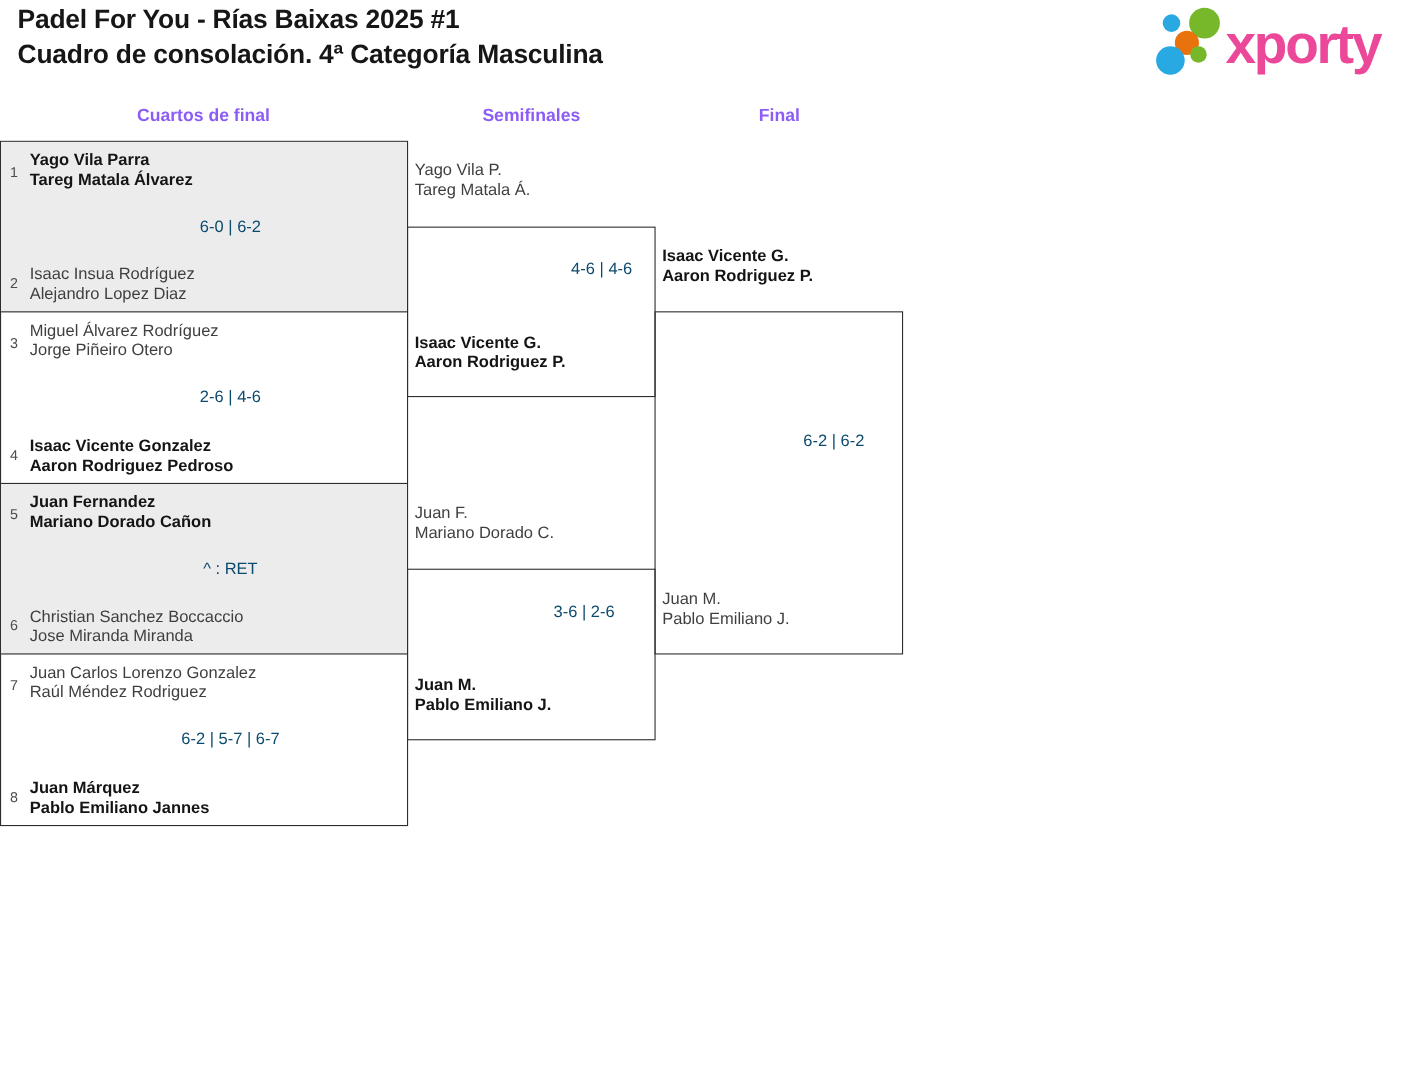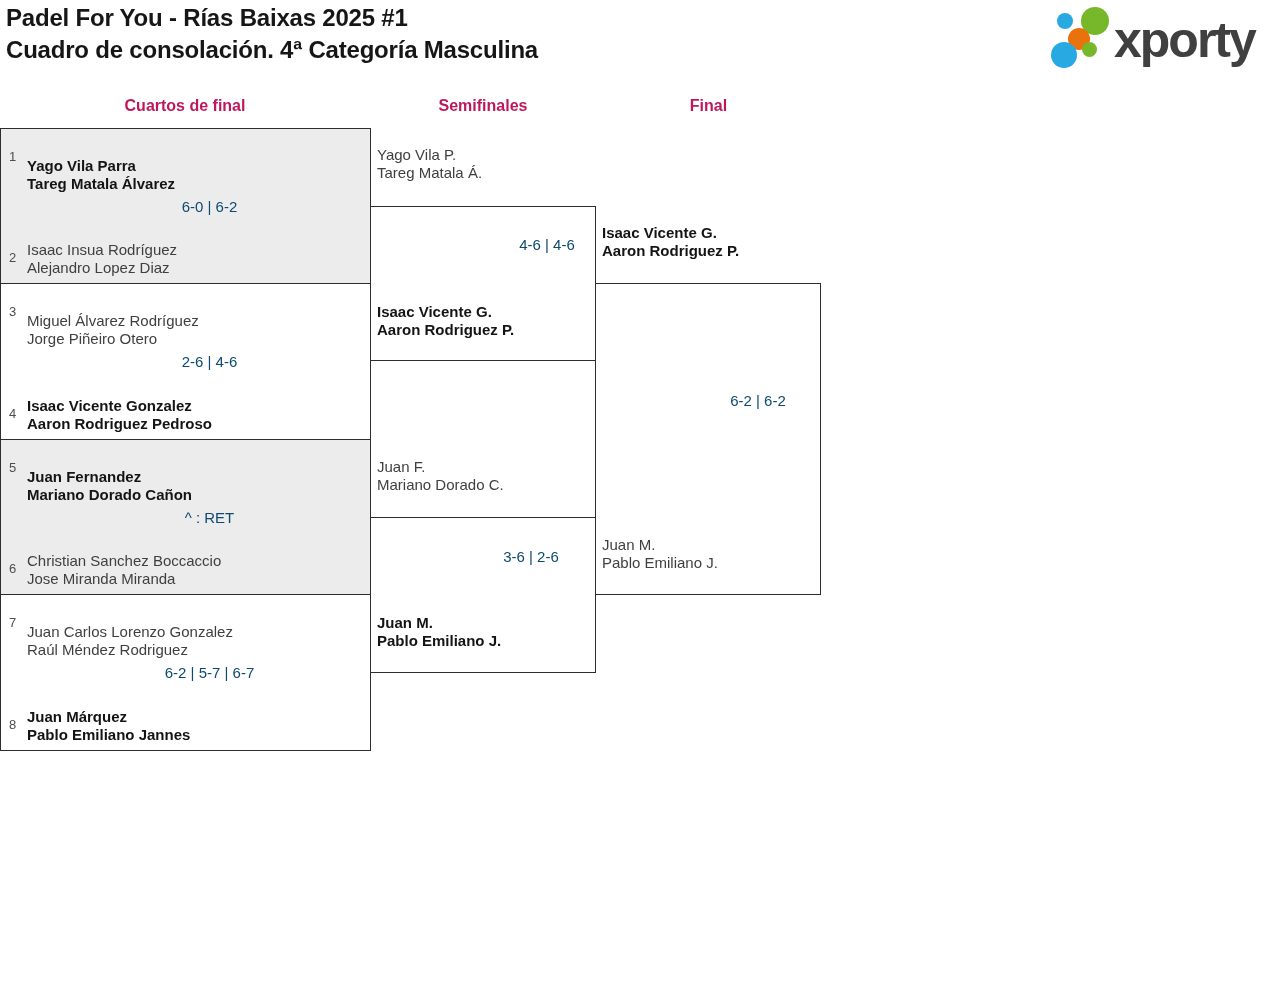--- a/index.html
+++ b/index.html
@@ -1,54 +1,54 @@
 <!DOCTYPE html>
 <html><head>
 <meta charset="utf-8">
 <style>
   * { margin:0; padding:0; box-sizing:border-box; }
   body { background:#ffffff; font-family:"Liberation Sans", sans-serif; }
   .page { position:relative; width:1280px; height:982px; background:#ffffff; overflow:hidden; }
 
   
-  .title-block { position:absolute; left:6px; top:2px; }
+  .title-block { position:absolute; left:16px; top:2px; }
   .title-line { font-size:24px; line-height:32px; font-weight:700; color:#161616; letter-spacing:-0.2px; }
 
   
   .logo { position:absolute; left:1044px; top:5px; width:232px; height:72px; cursor:pointer; }
   .dot { position:absolute; border-radius:50%; }
   .dot-blue-small  { left:13px; top:8px;  width:16px; height:16px; background:#29a9e1; }
   .dot-green-large { left:37px; top:2px;  width:28px; height:28px; background:#76b82a; }
   .dot-orange      { left:24px; top:23px; width:22px; height:22px; background:#e8720c; }
   .dot-blue-large  { left:7px;  top:37px; width:26px; height:26px; background:#29a9e1; }
   .dot-green-small { left:38px; top:37px; width:15px; height:15px; background:#76b82a; }
   .logo-word { position:absolute; left:70px; top:2px; font-size:50px; line-height:66px;
-               font-weight:700; color:#404040; letter-spacing:-2px; }
+               font-weight:700; color:#ec4899; letter-spacing:-2px; }
 
   
   .round-header { position:absolute; top:97px; height:20px; text-align:center;
-                  font-size:16px; font-weight:700; color:#be185d; }
+                  font-size:16px; font-weight:700; color:#8b5cf6; }
   .rh-qf { left:0; width:370px; }
   .rh-sf { left:370px; width:226px; }
   .rh-f  { left:596px; width:225px; }
 
   
   .qf-column { position:absolute; left:0; top:128px; width:371px; height:623px;
                border:1px solid #2d2d2d; background:#ffffff; display:flex; flex-direction:column; }
   .qf-match { position:relative; flex:1 1 25%; }
   .qf-match.shaded { background:#ececec; }
   .qf-match.sep { border-bottom:1px solid #2d2d2d; }
 
   .seed { position:absolute; left:8px; width:16px; font-size:13px; color:#4d4d4d; }
   .seed-top { top:20px; }
   .seed-bottom { bottom:18px; }
 
   .pair { font-size:15px; line-height:18px; color:#3f3f3f; white-space:nowrap; cursor:pointer; }
   .pair.winner { font-weight:700; color:#141414; }
-  .qf-pair { position:absolute; left:26px;margin-top:20px; }
+  .qf-pair { position:absolute; left:26px; }
   .qf-pair-top { top:8px; }
   .qf-pair-bottom { bottom:6px; }
 
   .score { position:absolute; text-align:center; font-size:15px; color:#0c4a6e;margin-left:48px; }
   .qf-score { left:0; right:0; top:50%; transform:translateY(-50%); }
 
   
   .bracket-box { position:absolute; border:1px solid #2d2d2d; background:transparent; }
   .sf1-box { left:370px; top:206px; width:226px; height:155px; }
   .sf2-box { left:370px; top:517px; width:226px; height:156px; }

